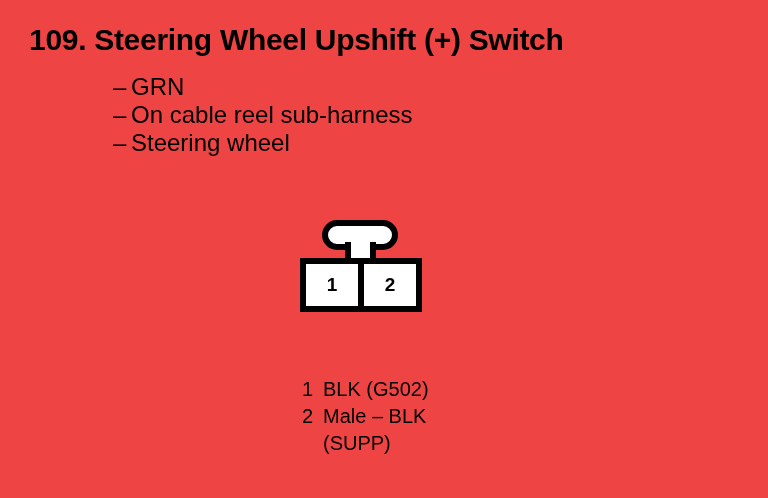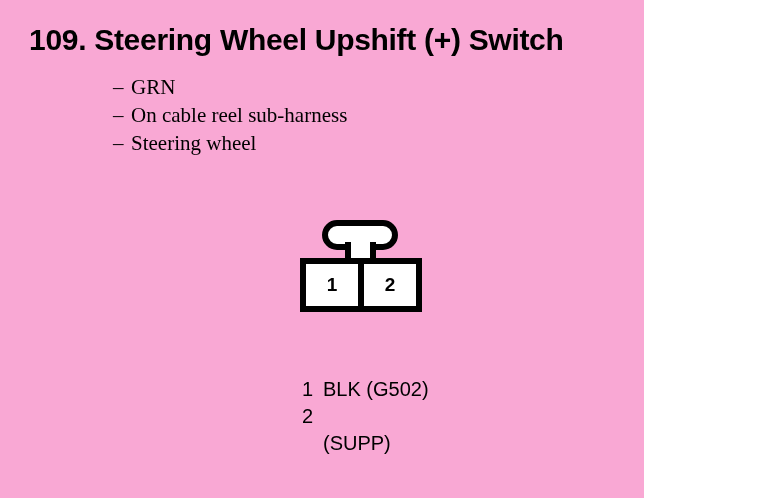--- a/index.html
+++ b/index.html
@@ -11,23 +11,23 @@
     height: 498px;
     background: #ffffff;
     font-family: "Liberation Sans", sans-serif;
     color: #000000;
     overflow: hidden;
     position: relative;
   }
 
   #page {
     position: relative;
-    width: 644px;
+    width: 768px;
     height: 498px;
-    background: #f9a8d4;
+    background: #ef4444;
   }
 
   
   .title {
     position: absolute;
     left: 29px;
     top: 22px;
     font-size: 30px;
     font-weight: bold;
     letter-spacing: -0.3px;
@@ -36,24 +36,23 @@
   }
 
   
   .attr-list {
     position: absolute;
     left: 113px;
     top: 73px;
     line-height: 28px;
   }
   .attr-row {
-    font-size: 21px;
+    font-size: 24px;
     white-space: nowrap;
     height: 28px;
-    font-family: Liberation Serif, serif;
   }
   .attr-dash {
     display: inline-block;
     width: 18px;
   }
 
   
   .connector {
     position: absolute;
     left: 300px;
@@ -183,20 +182,21 @@
     </div>
   </div>
 
   <div class="legend">
     <div class="legend-row">
       <span class="legend-pin">1</span>
       <span class="legend-desc">BLK (G502)</span>
     </div>
     <div class="legend-row">
       <span class="legend-pin">2</span>
+      <span class="legend-desc">Male – BLK</span>
     </div>
     <div class="legend-row">
       <span class="legend-pin"></span>
       <span class="legend-desc">(SUPP)</span>
     </div>
   </div>
 
 </div>
 
 </body></html>

